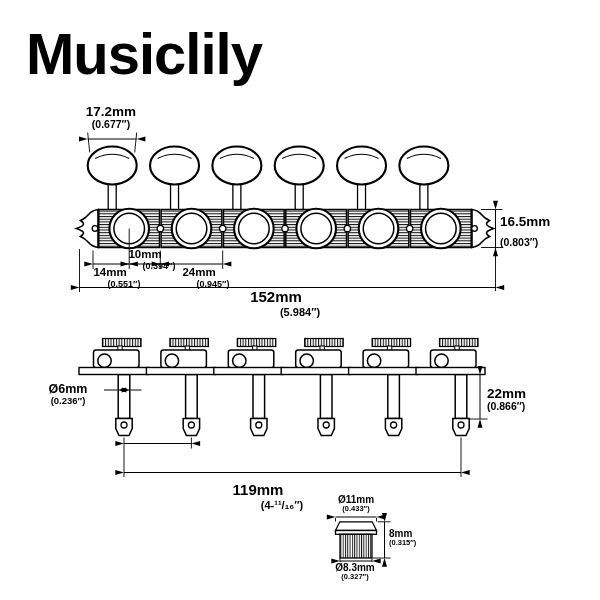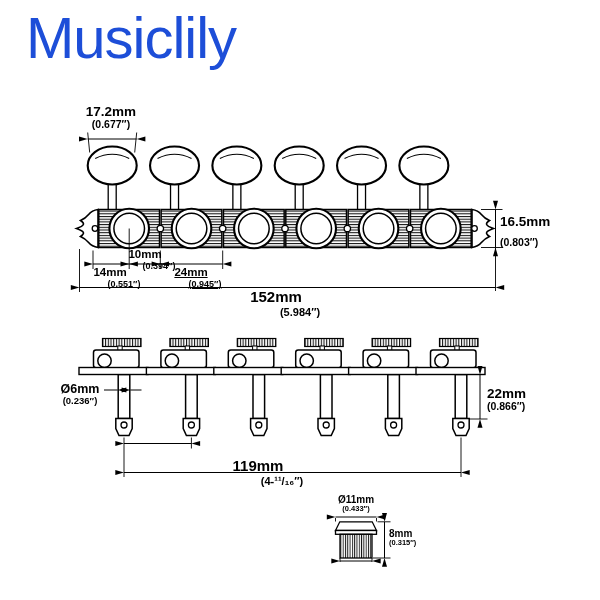--- a/index.html
+++ b/index.html
@@ -1,22 +1,22 @@
 <!DOCTYPE html>
 <html><head>
 <meta charset="utf-8">
 <style>
   html,body{margin:0;padding:0;background:#fff;}
   .canvas{
     position:relative;width:600px;height:600px;background:#ffffff;overflow:hidden;
     font-family:"Liberation Sans","DejaVu Sans",sans-serif;color:#000;
   }
   .brand{
-    position:absolute;left:26px;top:4px;font-size:58px;font-weight:400;
-    letter-spacing:-1px;color:#1d4ed8;white-space:nowrap;
+    position:absolute;left:26px;top:20px;font-size:58px;font-weight:700;
+    letter-spacing:-1px;color:#000000;white-space:nowrap;
   }
   .drawing{position:absolute;left:0;top:0;}
   .dim{
     position:absolute;display:flex;flex-direction:column;align-items:center;
     text-align:center;font-weight:bold;line-height:1.12;white-space:nowrap;color:#000;
   }
   .dim .mm{font-size:13.5px;}
   .dim .in{font-size:10.5px;}
   .dim.lg .mm{font-size:15px;}   .dim.lg .in{font-size:11px;margin-left:48px;}
   .dim.sm .mm{font-size:11.5px;text-align:center;} .dim.sm .in{font-size:9px;padding-left:28px;}
@@ -187,50 +187,54 @@
   <div class="dim sm" style="left:85px;top:266px;width:50px;">
     <span class="mm">14mm</span>
     <span class="in">(0.551″)</span>
   </div>
 
   <div class="dim sm" style="left:120px;top:248px;width:50px;">
     <span class="mm">10mm</span>
     <span class="in">(0.394″)</span>
   </div>
 
-  <div class="dim sm" style="left:166px;top:266px;width:50px;text-decoration:underline;">
+  <div class="dim sm" style="left:174px;top:266px;width:50px;">
     <span class="mm">24mm</span>
     <span class="in">(0.945″)</span>
   </div>
 
   <div class="dim lg" style="left:216px;top:289px;width:120px;">
     <span class="mm">152mm</span>
     <span class="in">(5.984″)</span>
   </div>
 
-  <div class="dim md" style="left:52px;top:382px;width:56px;">
+  <div class="dim md" style="left:40px;top:382px;width:56px;">
     <span class="mm">Ø6mm</span>
     <span class="in">(0.236″)</span>
   </div>
 
   <div class="dim left" style="left:487px;top:386px;">
     <span class="mm">22mm</span>
     <span class="in">(0.866″)</span>
   </div>
 
 
-  <div class="dim lg" style="left:198px;top:458px;width:120px;text-align:center;">
+  <div class="dim lg" style="left:198px;top:482px;width:120px;text-align:center;">
     <span class="mm">119mm</span>
     <span class="in">(4-¹¹/₁₆″)</span>
   </div>
 
   <div class="dim xs" style="left:316px;top:494px;width:80px;">
     <span class="mm">Ø11mm</span>
     <span class="in">(0.433″)</span>
   </div>
 
   <div class="dim xs left" style="left:389px;top:528px;">
     <span class="mm">8mm</span>
     <span class="in">(0.315″)</span>
   </div>
 
+  <div class="dim xs" style="left:315px;top:562px;width:80px;">
+    <span class="mm">Ø8.3mm</span>
+    <span class="in">(0.327″)</span>
+  </div>
 
 </div>
 
 </body></html>

